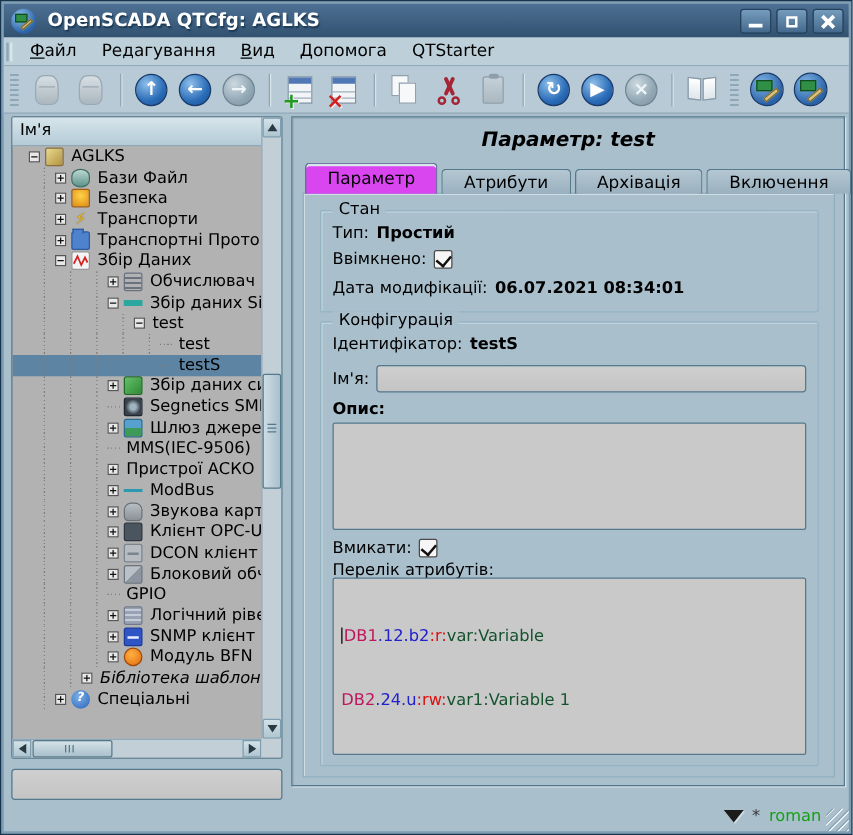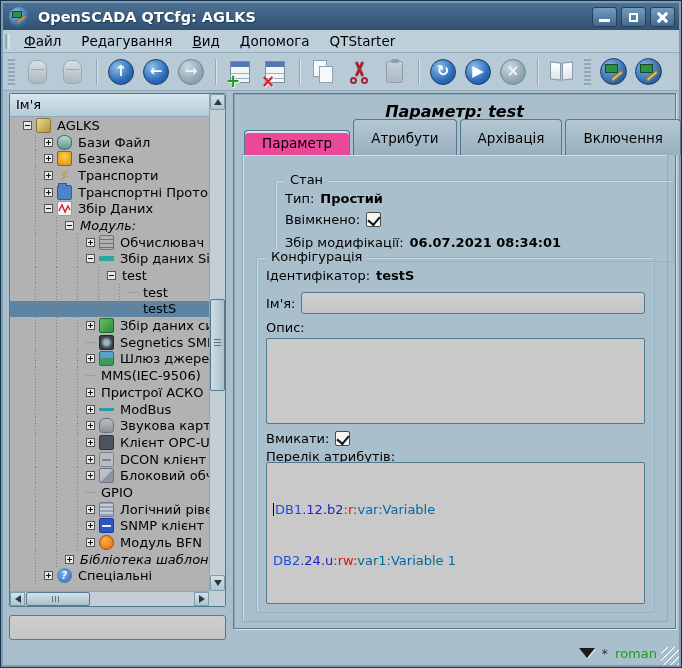--- a/index.html
+++ b/index.html
@@ -143,41 +143,41 @@
   .qinput,.txtinput{width:100%;height:100%;background:linear-gradient(#cfcfcf,#c4c4c4);
     border:1px solid #54788c;border-radius:3px;font:13px "DejaVu Sans",sans-serif;padding:0 5px;outline:none;}
   
   .rpanel{position:absolute;left:232px;top:92px;width:443px;height:536px;
     border:1px solid #54788c;box-shadow:inset 1px 1px 0 #93abbb,1px 1px 0 #d8e4ea;background:#a9bfcc;}
   .ptitle{position:absolute;left:0;right:0;top:8px;text-align:center;
     font-size:16px;font-weight:bold;font-style:italic;}
   .tabbar{position:absolute;left:10px;top:36px;height:25px;display:flex;align-items:flex-end;gap:3px;z-index:2;}
   .tab{border:1px solid #54788c;border-bottom:none;border-radius:4px 4px 0 0;
     padding:0 17px;font-size:13.5px;display:flex;align-items:center;cursor:pointer;
-    height:36px;background:linear-gradient(#b4c7d2,#9ab0bf);}
-  .tab.active{height:25px;background:#ec4899;box-shadow:inset 0 2px 0 #d9e6ec;}
+    height:20px;background:linear-gradient(#b4c7d2,#9ab0bf);}
+  .tab.active{height:25px;background:#d946ef;box-shadow:inset 0 2px 0 #d9e6ec;}
   .page{position:absolute;left:8px;top:60px;width:426px;height:468px;
     border:1px solid #8fafc0;box-shadow:inset 1px 1px 0 #cfdde4;background:#a9bfcc;}
   .group{position:absolute;border:1px solid #94b4c4;border-radius:2px;box-shadow:inset 1px 1px 0 #c8dae2;}
   .glegend{position:absolute;top:-9px;left:9px;background:#a9bfcc;padding:0 5px;font-size:13px;}
-  .g-state{left:13px;top:25px;width:399px;height:82px;margin-left:19px;}
+  .g-state{left:13px;top:13px;width:399px;height:82px;}
   .g-config{left:13px;top:102px;width:399px;height:356px;}
   .frow{position:absolute;left:9px;right:9px;display:flex;align-items:center;gap:6px;font-size:13px;}
   .bold{font-weight:bold;}
   .check{width:15px;height:15px;background:#f6f6f6;border:1px solid #4a4a4a;border-radius:2px;position:relative;cursor:pointer;}
   .check::after{content:"";position:absolute;left:3px;top:1px;width:6px;height:9px;
     border-right:2px solid #111;border-bottom:2px solid #111;transform:rotate(40deg);}
   .namein{flex:1;height:22px;}
   .descarea{position:absolute;left:9px;top:80px;right:9px;height:86px;background:#c9c9c9;
     border:1px solid #54788c;border-radius:2px;font:13px "DejaVu Sans",sans-serif;resize:none;outline:none;}
   .attrsbox{position:absolute;left:9px;top:204px;right:9px;height:142px;background:#c9c9c9;
     border:1px solid #54788c;border-radius:2px;padding:4px 6px;font-size:13px;line-height:17px;
     white-space:pre;overflow:hidden;cursor:text;}
   .caret{display:inline-block;width:1px;height:13px;background:#000;vertical-align:-2px;margin-right:1px;}
-  .seg-db{color:#1d4ed8;} .seg-addr{color:#2121cd;} .seg-mode{color:#e01010;} .seg-rest{color:#0369a1;}
+  .seg-db{color:#be185d;} .seg-addr{color:#2121cd;} .seg-mode{color:#e01010;} .seg-rest{color:#14532d;}
   
   .statusbar{position:absolute;left:2px;right:2px;bottom:2px;height:24px;
     display:flex;align-items:center;justify-content:flex-end;gap:7px;padding-right:22px;font-size:13px;}
   .sb-tri{width:0;height:0;border-left:8px solid transparent;border-right:8px solid transparent;
     border-top:10px solid #1c1c1c;filter:drop-shadow(1px 1px 0 #d8e4ea);}
   .sb-star{color:#333;}
   .sb-user{color:#18a018;}
   .gripcorner{position:absolute;right:2px;bottom:2px;width:18px;height:18px;
     background:repeating-linear-gradient(135deg,transparent 0 3px,#8fa8b8 3px 4px,#e8f0f4 4px 5px);cursor:nwse-resize;}
 </style>
@@ -335,27 +335,20 @@
           <span style="flex:0 0 13px"></span>
           <span class="g"></span>
           <span class="exp m"></span>
           <span class="ticon i-daq">
             <svg width="13" height="13">
               <polyline points="1,9 4,3 7,10 10,4 12,8" stroke="#d22222" stroke-width="1.4" fill="none"></polyline>
             </svg>
           </span>
           <span class="tlabel">Збір Даних</span>
         </div>
-      <div class="trow it">
-          <span style="flex:0 0 13px"></span>
-          <span class="g"></span>
-          <span class="g"></span>
-          <span class="exp m"></span>
-          <span class="tlabel">Модуль:</span>
-        </div>
       <div class="trow">
           <span style="flex:0 0 13px"></span>
           <span class="g"></span>
           <span class="g"></span>
           <span class="g"></span>
           <span class="exp p"></span>
           <span class="ticon i-calc"></span>
           <span class="tlabel">Обчислювач на</span>
         </div>
       <div class="trow">
@@ -575,36 +568,36 @@
         <span class="glegend">Стан</span>
         <div class="frow" style="top:10px;text-align:right;">
           <span>Тип:</span>
           <span class="bold">Простий</span>
         </div>
         <div class="frow" style="top:31px;">
           <span>Ввімкнено:</span>
           <span class="check"></span>
         </div>
         <div class="frow" style="top:54px;">
-          <span>Збір модифікації:</span>
+          <span>Дата модифікації:</span>
           <span class="bold">06.07.2021 08:34:01</span>
         </div>
       </div>
 
       <div class="group g-config">
         <span class="glegend">Конфігурація</span>
         <div class="frow" style="top:10px;text-align:center;">
           <span>Ідентифікатор:</span>
           <span class="bold">testS</span>
         </div>
         <div class="frow" style="top:34px;justify-content:center;">
           <span>Ім'я:</span>
           <input class="txtinput namein" value="" style="">
         </div>
-        <div class="frow" style="top:62px;">
+        <div class="frow" style="top:62px;font-weight:bold;">
           <span>Опис:</span>
         </div>
         <textarea class="descarea" style=""></textarea>
         <div class="frow" style="top:173px;">
           <span>Вмикати:</span>
           <span class="check"></span>
         </div>
         <div class="frow" style="top:191px;">
           <span>Перелік атрибутів:</span>
         </div>

